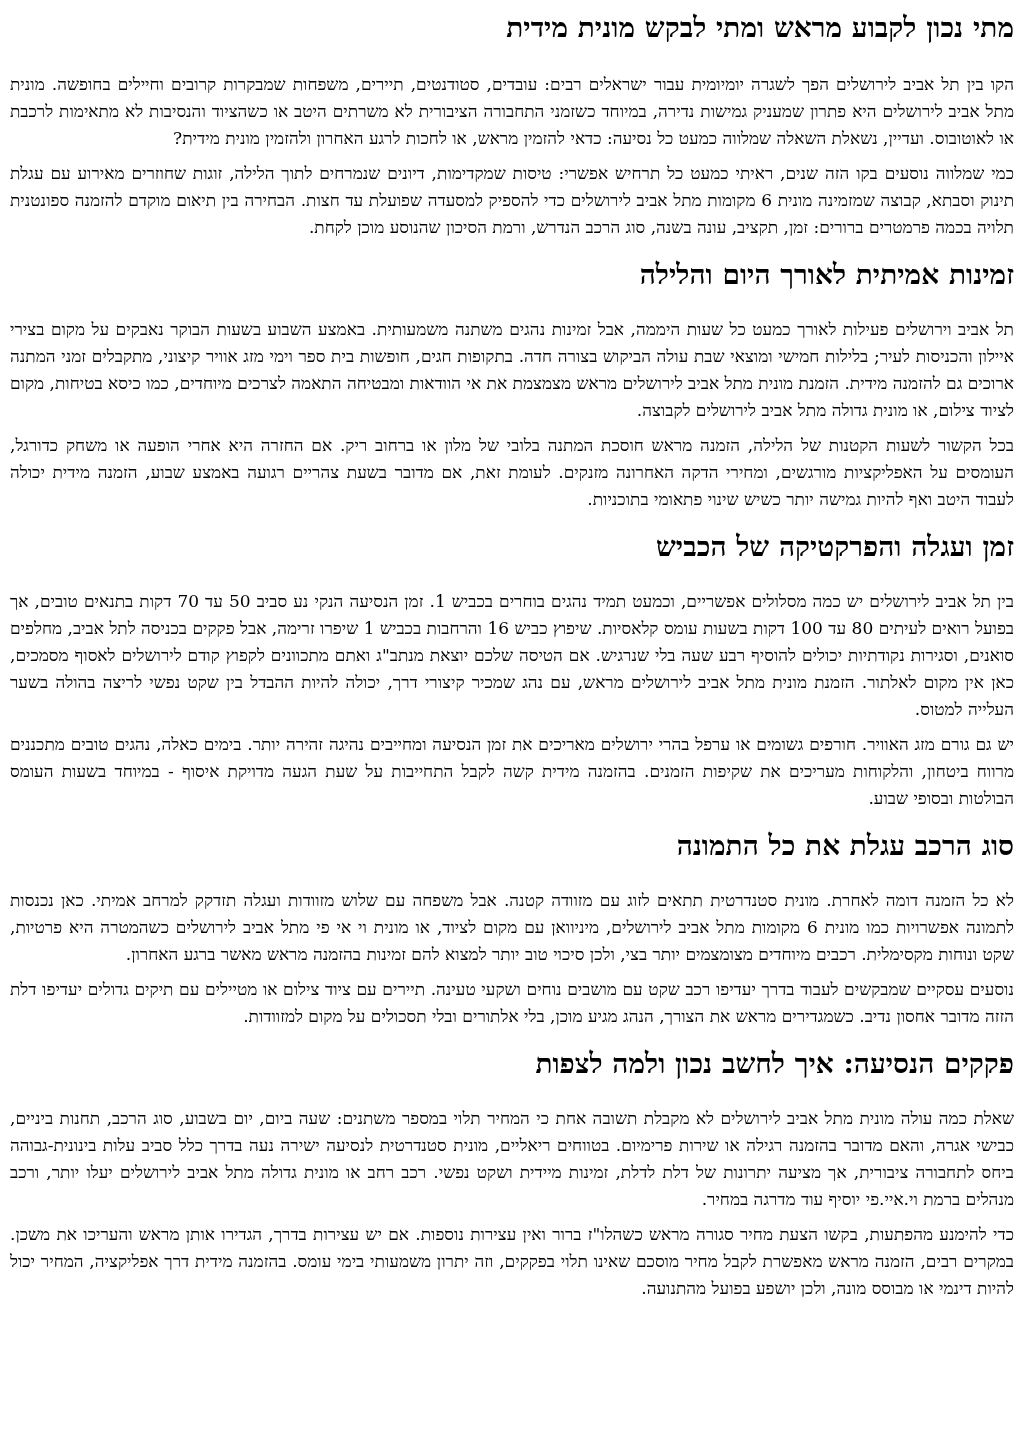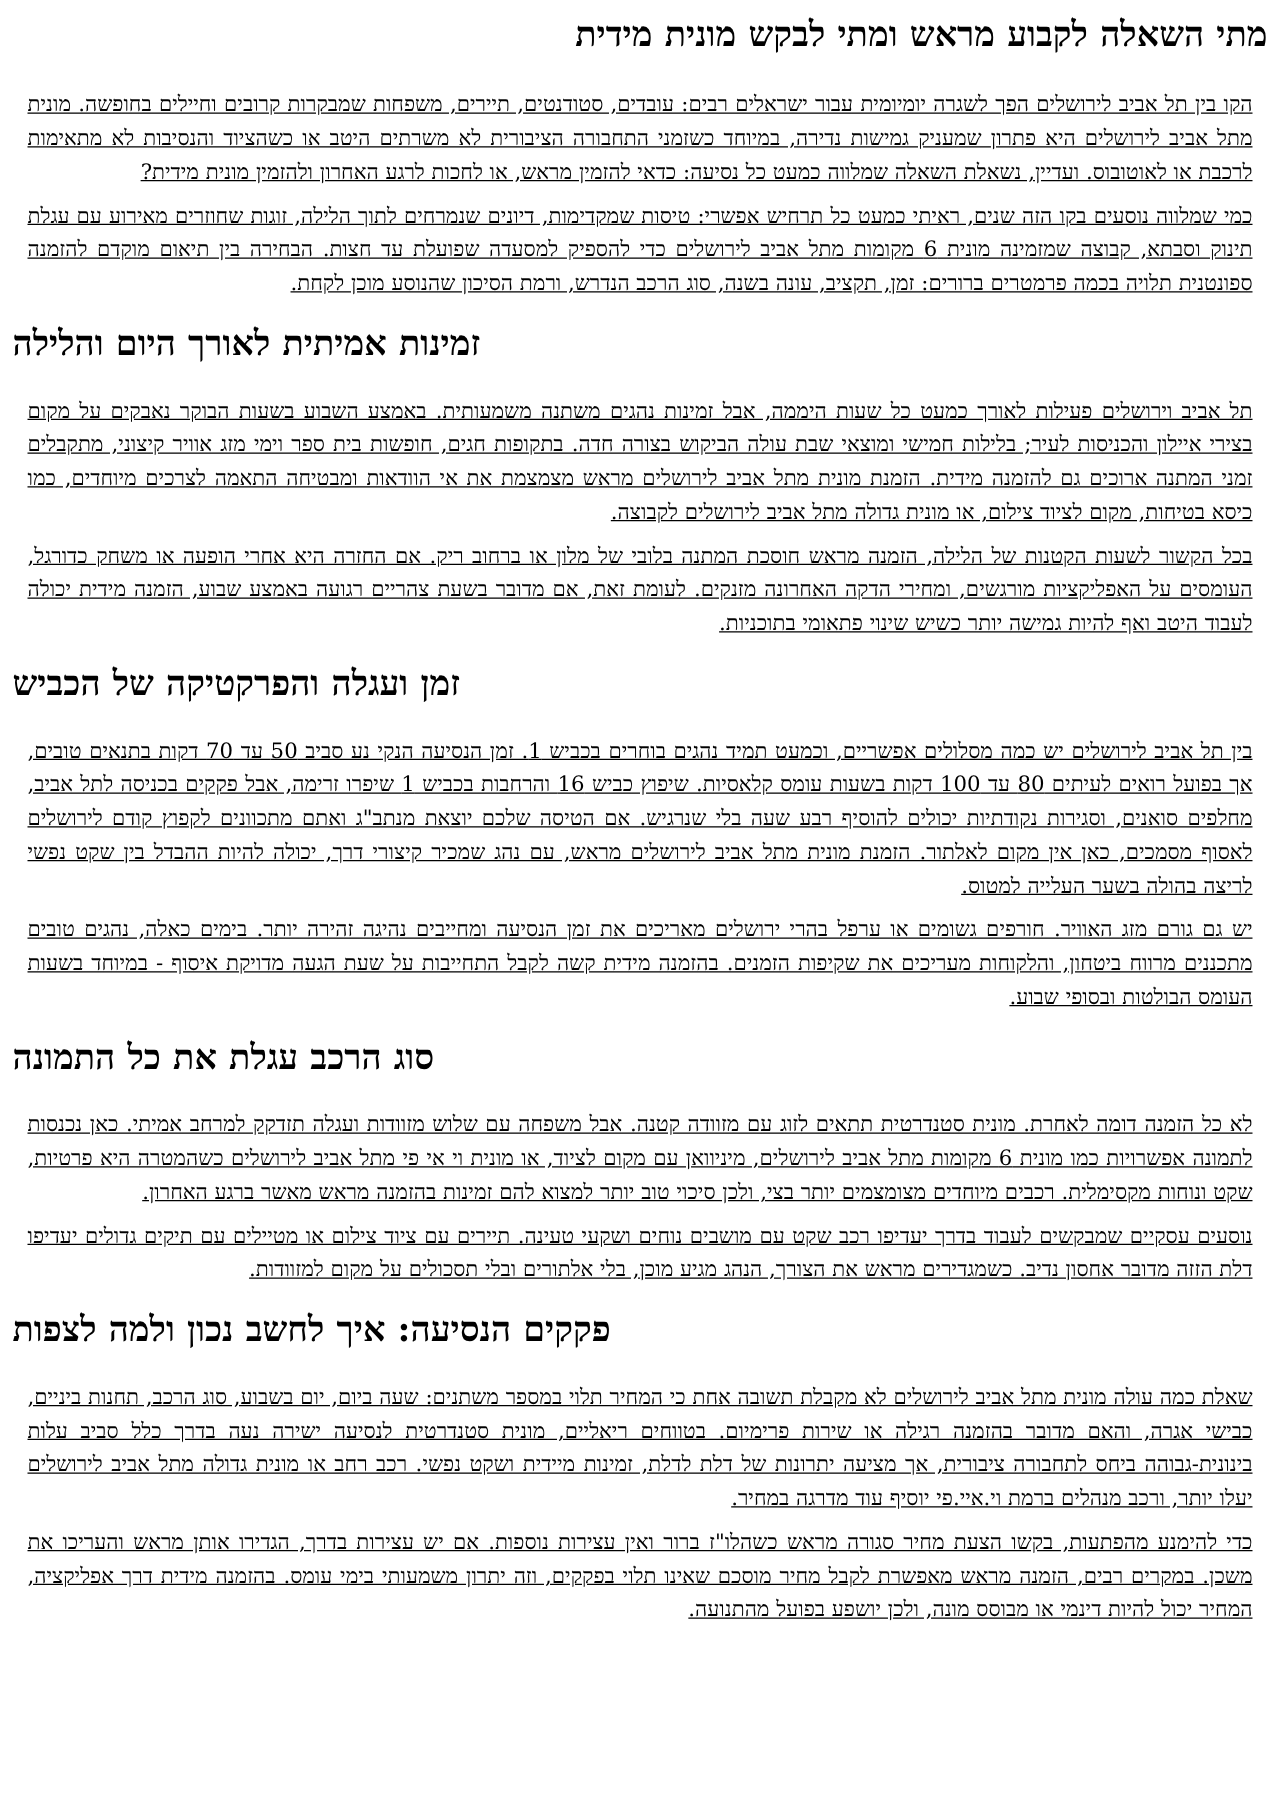--- a/index.html
+++ b/index.html
@@ -22,39 +22,38 @@
     font-size: 28px;
     font-weight: 700;
     line-height: 1.25;
     text-align: right;
     margin: 2px 0 26px 0;
   }
   h2.section-heading {
     font-size: 28px;
     font-weight: 700;
     line-height: 1.25;
-    text-align: left;
+    text-align: right;
     margin: 16px 0 24px 0;
   }
   p.para {
     font-size: 17px;
     line-height: 27px;
     text-align: justify;
     text-justify: inter-word;
-    margin: 8px 12px;
-    text-decoration: underline;
+    margin: 8px 0;
   }
   section { margin: 0; }
 </style>
 </head>
 <body>
 
 <article class="doc">
 
-  <h1 class="doc-title">מתי השאלה לקבוע מראש ומתי לבקש מונית מידית</h1>
+  <h1 class="doc-title">מתי נכון לקבוע מראש ומתי לבקש מונית מידית</h1>
 
   <section>
     <p class="para">הקו בין תל אביב לירושלים הפך לשגרה יומיומית עבור ישראלים רבים: עובדים, סטודנטים, תיירים, משפחות שמבקרות קרובים וחיילים בחופשה. מונית מתל אביב לירושלים היא פתרון שמעניק גמישות נדירה, במיוחד כשזמני התחבורה הציבורית לא משרתים היטב או כשהציוד והנסיבות לא מתאימות לרכבת או לאוטובוס. ועדיין, נשאלת השאלה שמלווה כמעט כל נסיעה: כדאי להזמין מראש, או לחכות לרגע האחרון ולהזמין מונית מידית?</p>
     <p class="para">כמי שמלווה נוסעים בקו הזה שנים, ראיתי כמעט כל תרחיש אפשרי: טיסות שמקדימות, דיונים שנמרחים לתוך הלילה, זוגות שחוזרים מאירוע עם עגלת תינוק וסבתא, קבוצה שמזמינה מונית 6 מקומות מתל אביב לירושלים כדי להספיק למסעדה שפועלת עד חצות. הבחירה בין תיאום מוקדם להזמנה ספונטנית תלויה בכמה פרמטרים ברורים: זמן, תקציב, עונה בשנה, סוג הרכב הנדרש, ורמת הסיכון שהנוסע מוכן לקחת.</p>
   </section>
 
   <section>
     <h2 class="section-heading">זמינות אמיתית לאורך היום והלילה</h2>
     <p class="para">תל אביב וירושלים פעילות לאורך כמעט כל שעות היממה, אבל זמינות נהגים משתנה משמעותית. באמצע השבוע בשעות הבוקר נאבקים על מקום בצירי איילון והכניסות לעיר; בלילות חמישי ומוצאי שבת עולה הביקוש בצורה חדה. בתקופות חגים, חופשות בית ספר וימי מזג אוויר קיצוני, מתקבלים זמני המתנה ארוכים גם להזמנה מידית. הזמנת מונית מתל אביב לירושלים מראש מצמצמת את אי הוודאות ומבטיחה התאמה לצרכים מיוחדים, כמו כיסא בטיחות, מקום לציוד צילום, או מונית גדולה מתל אביב לירושלים לקבוצה.</p>
     <p class="para">בכל הקשור לשעות הקטנות של הלילה, הזמנה מראש חוסכת המתנה בלובי של מלון או ברחוב ריק. אם החזרה היא אחרי הופעה או משחק כדורגל, העומסים על האפליקציות מורגשים, ומחירי הדקה האחרונה מזנקים. לעומת זאת, אם מדובר בשעת צהריים רגועה באמצע שבוע, הזמנה מידית יכולה לעבוד היטב ואף להיות גמישה יותר כשיש שינוי פתאומי בתוכניות.</p>

